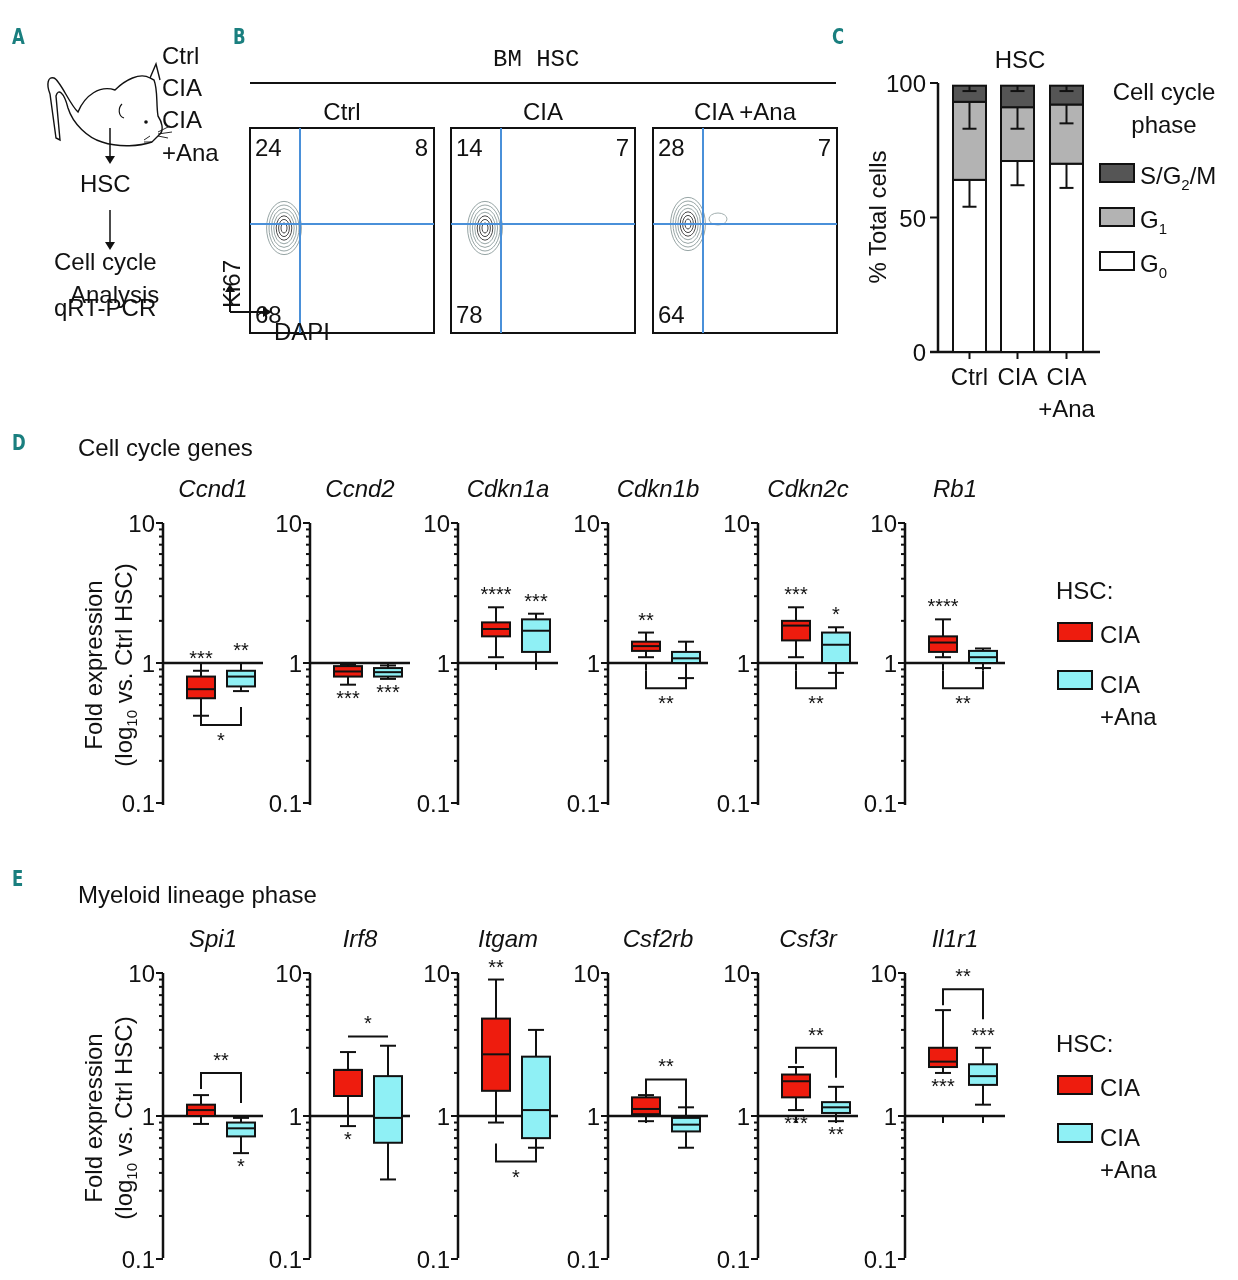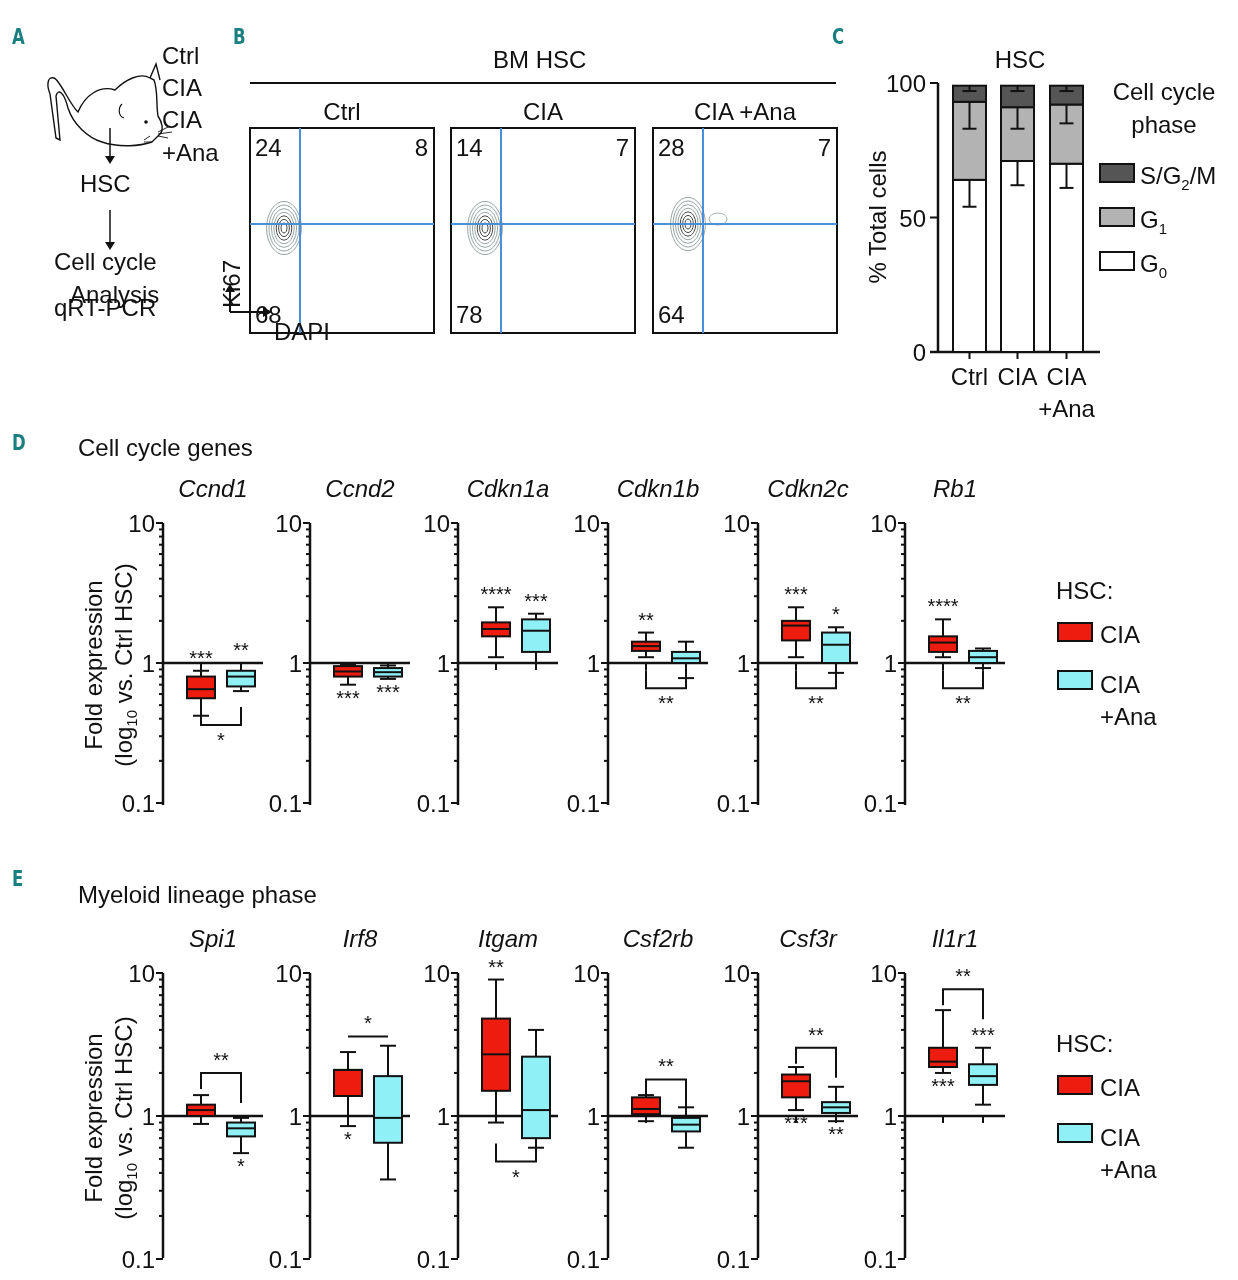--- a/index.html
+++ b/index.html
@@ -39,21 +39,21 @@
   <svg width="20" height="45" style="left:100px;top:210px;">
     <line x1="10" y1="0" x2="10" y2="34" stroke="#111" stroke-width="1.5"></line>
       <polygon points="5,32 15,32 10,40" fill="#111"></polygon>
   </svg>
   <div class="t" style="left:54px;top:250px;">Cell cycle</div>
   <div class="t" style="left:70px;top:283px;">Analysis</div>
   <div class="t" style="left:54px;top:296px;">qRT-PCR</div>
 </div>
 
 <div>
-  <div class="t" style="left:493px;top:48px;">BM HSC</div>
+  <div class="t" style="left:493px;top:48px;font-family:Liberation Mono, monospace;">BM HSC</div>
   <div class="abs" style="left:250px;top:82px;width:586px;height:2px;background:#111;"></div>
   <svg id="flow-svg" width="1238" height="360">
       <g>
         <text x="342" y="120" font-size="24" text-anchor="middle">Ctrl</text>
         <rect x="250" y="128" width="184" height="205" fill="none" stroke="#111" stroke-width="2"></rect>
         <ellipse cx="284" cy="228" rx="3" ry="5" fill="none" stroke="#333" stroke-width="0.9"></ellipse>
         <ellipse cx="284" cy="228" rx="5.4" ry="8.6" fill="none" stroke="#333" stroke-width="0.9"></ellipse>
         <ellipse cx="284" cy="228" rx="7.8" ry="12.2" fill="none" stroke="#333" stroke-width="0.9"></ellipse>
         <ellipse cx="284" cy="228" rx="10.2" ry="15.8" fill="none" stroke="#8a9a9a" stroke-width="0.9"></ellipse>
         <ellipse cx="284" cy="228" rx="12.6" ry="19.4" fill="none" stroke="#8a9a9a" stroke-width="0.9"></ellipse>

